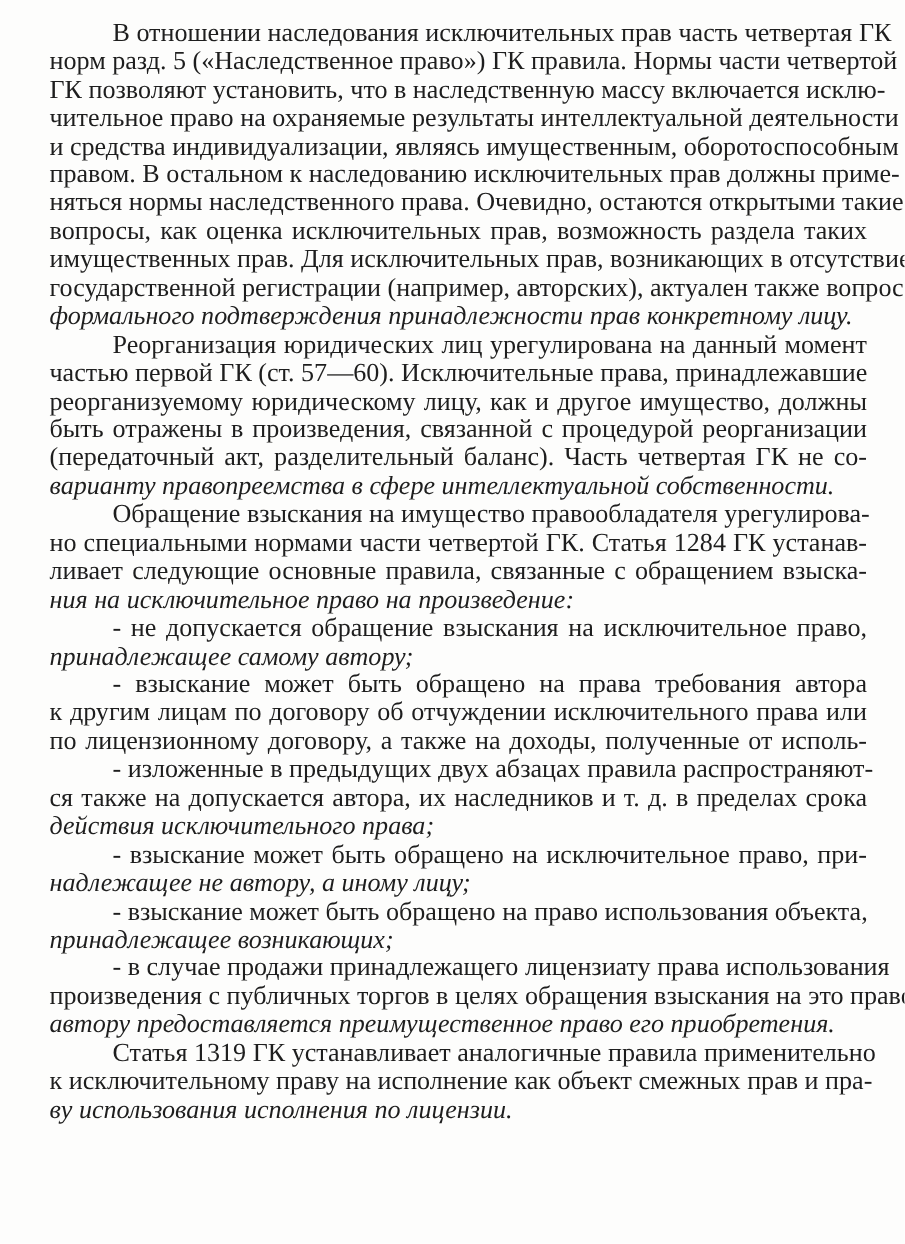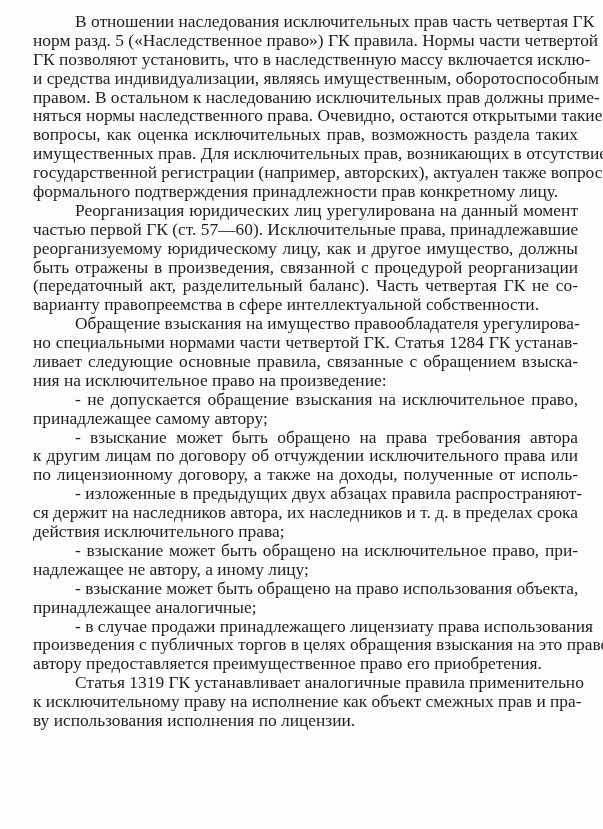--- a/index.html
+++ b/index.html
@@ -31,37 +31,39 @@
     .line {
       display: block;
       white-space: nowrap;
       text-align: justify;
       text-align-last: justify;
       height: 18.9px;
       overflow: visible;
     }
     .line.last {
       text-align-last: left;
+      font-style: italic;
     }
     .line.indent {
       padding-left: 42px;
     }
     .list-item .line.indent {
       padding-left: 42px;
     }
   </style>
 </head>
 <body>
 
 <div class="page">
 
   <div class="para">
     <span class="line indent">В отношении наследования исключительных прав часть четвертая ГК</span>
     <span class="line">норм разд. 5 («Наследственное право») ГК правила. Нормы части четвертой</span>
     <span class="line">ГК позволяют установить, что в наследственную массу включается исклю-</span>
+    <span class="line">чительное право на охраняемые результаты интеллектуальной деятельности</span>
     <span class="line">и средства индивидуализации, являясь имущественным, оборотоспособным</span>
     <span class="line">правом. В остальном к наследованию исключительных прав должны приме-</span>
     <span class="line">няться нормы наследственного права. Очевидно, остаются открытыми такие</span>
     <span class="line">вопросы, как оценка исключительных прав, возможность раздела таких</span>
     <span class="line">имущественных прав. Для исключительных прав, возникающих в отсутствие</span>
     <span class="line">государственной регистрации (например, авторских), актуален также вопрос</span>
     <span class="line last">формального подтверждения принадлежности прав конкретному лицу.</span>
   </div>
 
   <div class="para">
@@ -86,32 +88,32 @@
   </div>
 
   <div class="para list-item">
     <span class="line indent">- взыскание может быть обращено на права требования автора</span>
     <span class="line">к другим лицам по договору об отчуждении исключительного права или</span>
     <span class="line">по лицензионному договору, а также на доходы, полученные от исполь-</span>
   </div>
 
   <div class="para list-item">
     <span class="line indent">- изложенные в предыдущих двух абзацах правила распространяют-</span>
-    <span class="line">ся держит на наследников автора, их наследников и т. д. в пределах срока</span>
+    <span class="line">ся также на допускается автора, их наследников и т. д. в пределах срока</span>
     <span class="line last">действия исключительного права;</span>
   </div>
 
   <div class="para list-item">
     <span class="line indent">- взыскание может быть обращено на исключительное право, при-</span>
     <span class="line last">надлежащее не автору, а иному лицу;</span>
   </div>
 
   <div class="para list-item">
     <span class="line indent">- взыскание может быть обращено на право использования объекта,</span>
-    <span class="line last">принадлежащее аналогичные;</span>
+    <span class="line last">принадлежащее возникающих;</span>
   </div>
 
   <div class="para list-item">
     <span class="line indent">- в случае продажи принадлежащего лицензиату права использования</span>
     <span class="line">произведения с публичных торгов в целях обращения взыскания на это право</span>
     <span class="line last">автору предоставляется преимущественное право его приобретения.</span>
   </div>
 
   <div class="para">
     <span class="line indent">Статья 1319 ГК устанавливает аналогичные правила применительно</span>

